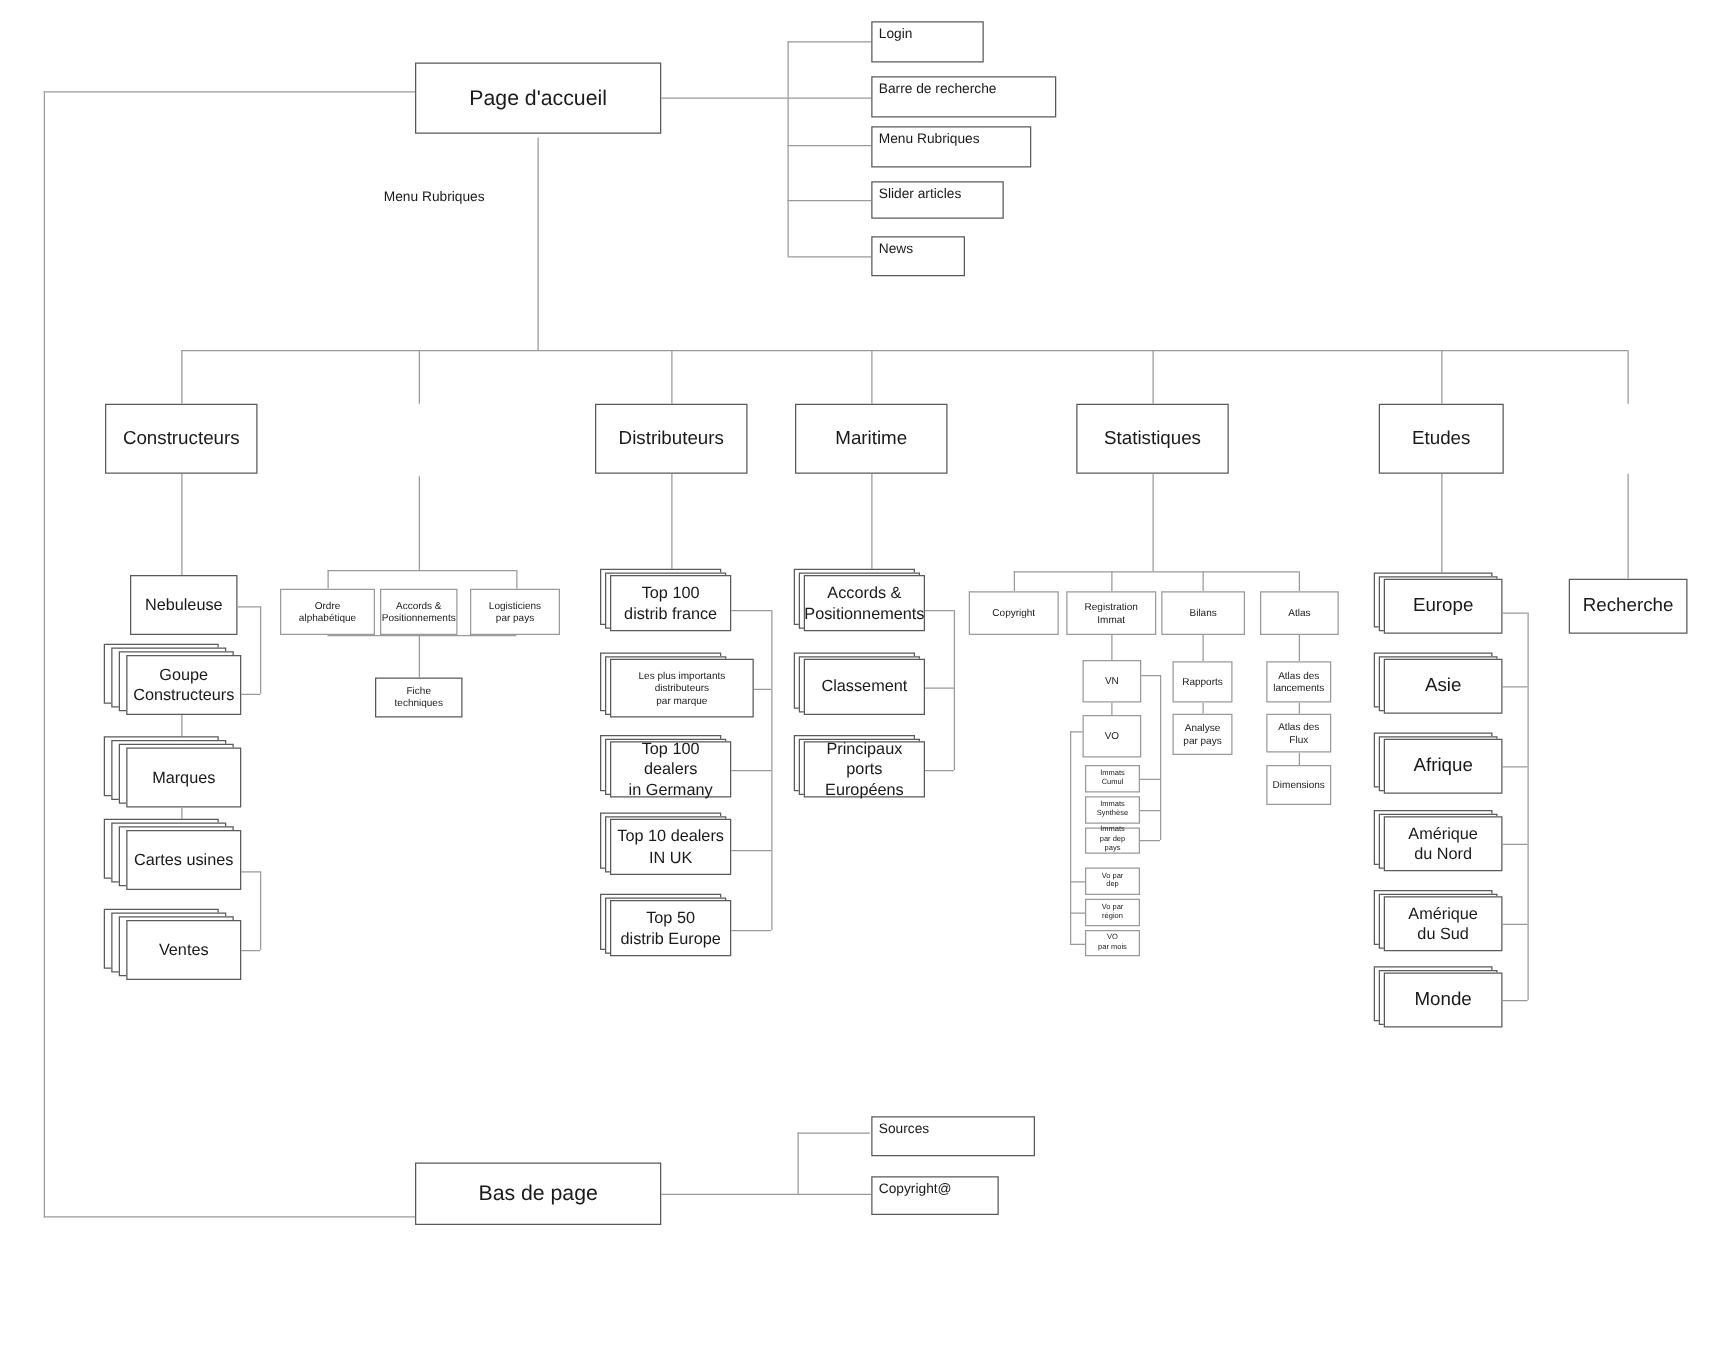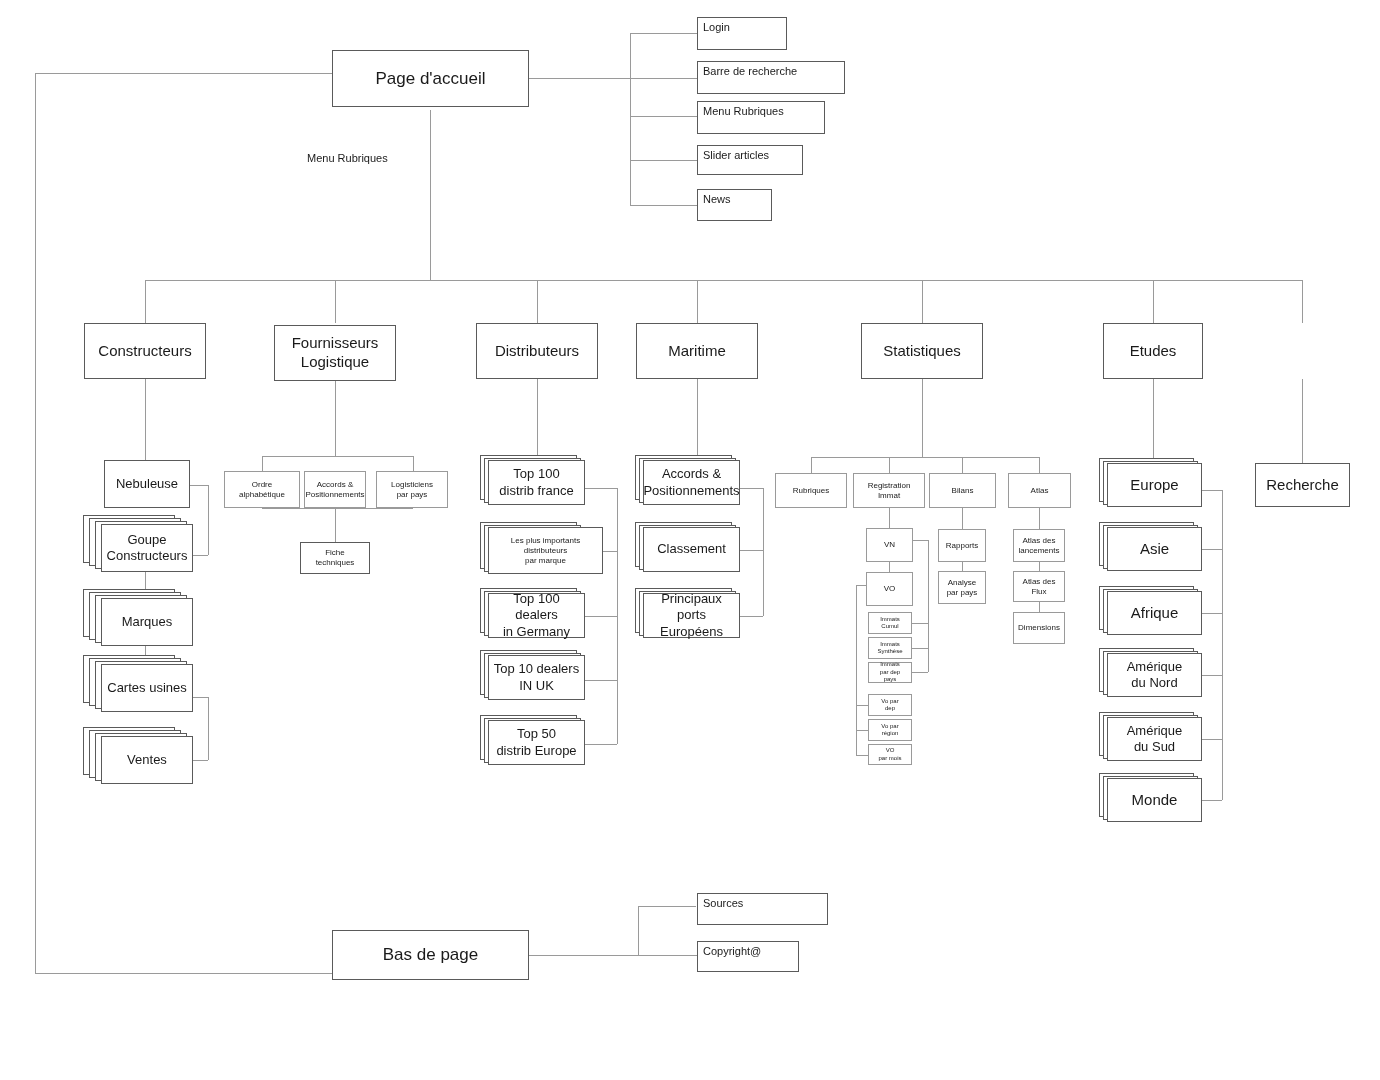--- a/index.html
+++ b/index.html
@@ -189,24 +189,20 @@
   <div class="node t-sm al-left" style="left:697px;top:145px;width:106px;height:30px;">
     <span class="lbl">Slider articles</span>
   </div>
   <div class="node t-sm al-left" style="left:697px;top:189px;width:75px;height:32px;">
     <span class="lbl">News</span>
   </div>
 
   <div class="node t-lg" style="left:84px;top:323px;width:122px;height:56px;">
     <span class="lbl">Constructeurs</span>
   </div>
-  <div class="node t-lg" style="left:274px;top:325px;width:122px;height:56px;">
-    <span class="lbl">Fournisseurs
-Logistique</span>
-  </div>
   <div class="node t-lg" style="left:476px;top:323px;width:122px;height:56px;">
     <span class="lbl">Distributeurs</span>
   </div>
   <div class="node t-lg" style="left:636px;top:323px;width:122px;height:56px;">
     <span class="lbl">Maritime</span>
   </div>
   <div class="node t-lg" style="left:861px;top:323px;width:122px;height:56px;">
     <span class="lbl">Statistiques</span>
   </div>
   <div class="node t-lg" style="left:1103px;top:323px;width:100px;height:56px;justify-content:center;">
@@ -330,21 +326,21 @@
   <div class="stack" style="left:643px;top:593px;width:97px;height:45px;">
     <div class="sh" style="left:-8px;top:-5px;width:97px;height:45px;"></div>
     <div class="sh" style="left:-4px;top:-2px;width:97px;height:45px;"></div>
     <div class="node t-md" style="width:97px;height:45px;">
       <span class="lbl">Principaux ports
 Européens</span>
     </div>
   </div>
 
   <div class="node t-xs lt" style="left:775px;top:473px;width:72px;height:35px;">
-    <span class="lbl">Rubriques</span>
+    <span class="lbl">Copyright</span>
   </div>
   <div class="node t-xs lt" style="left:853px;top:473px;width:72px;height:35px;">
     <span class="lbl">Registration
 Immat</span>
   </div>
   <div class="node t-xs lt" style="left:929px;top:473px;width:67px;height:35px;">
     <span class="lbl">Bilans</span>
   </div>
   <div class="node t-xs lt" style="left:1008px;top:473px;width:63px;height:35px;">
     <span class="lbl">Atlas</span>

